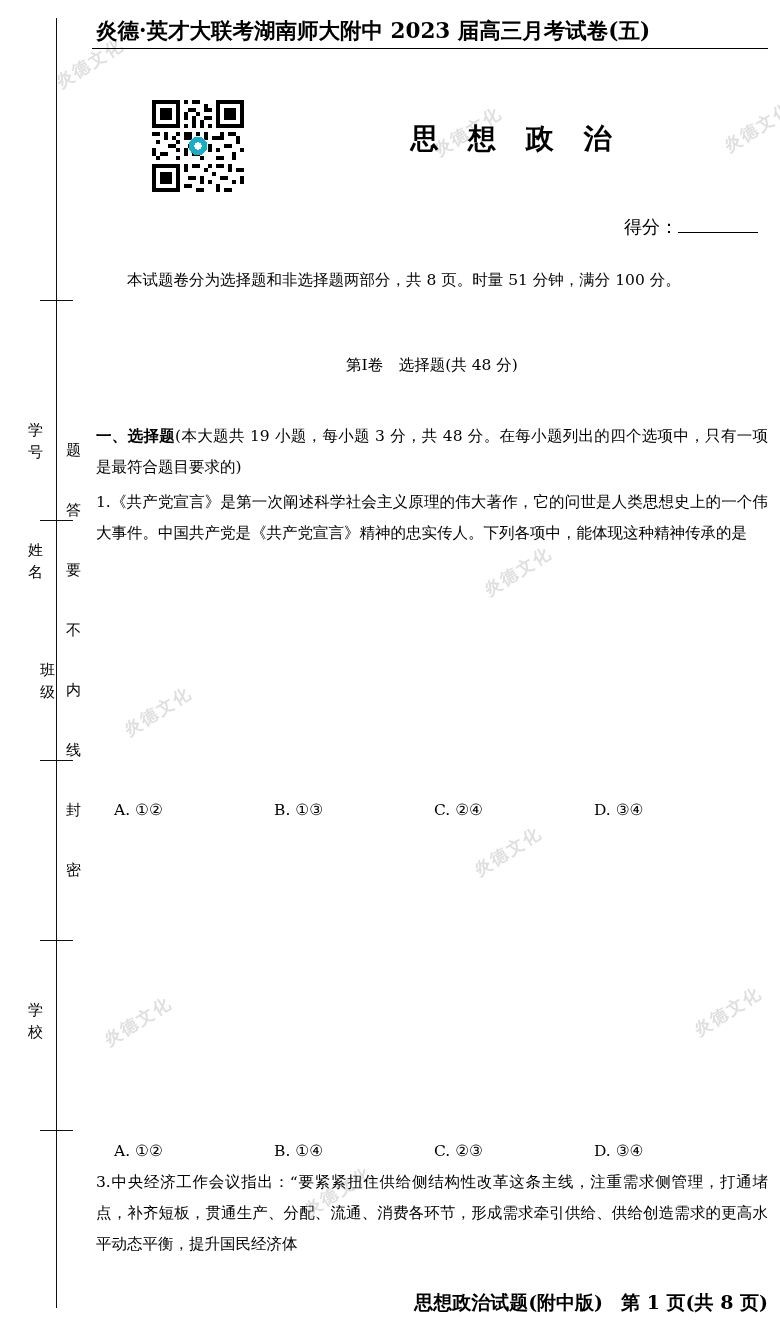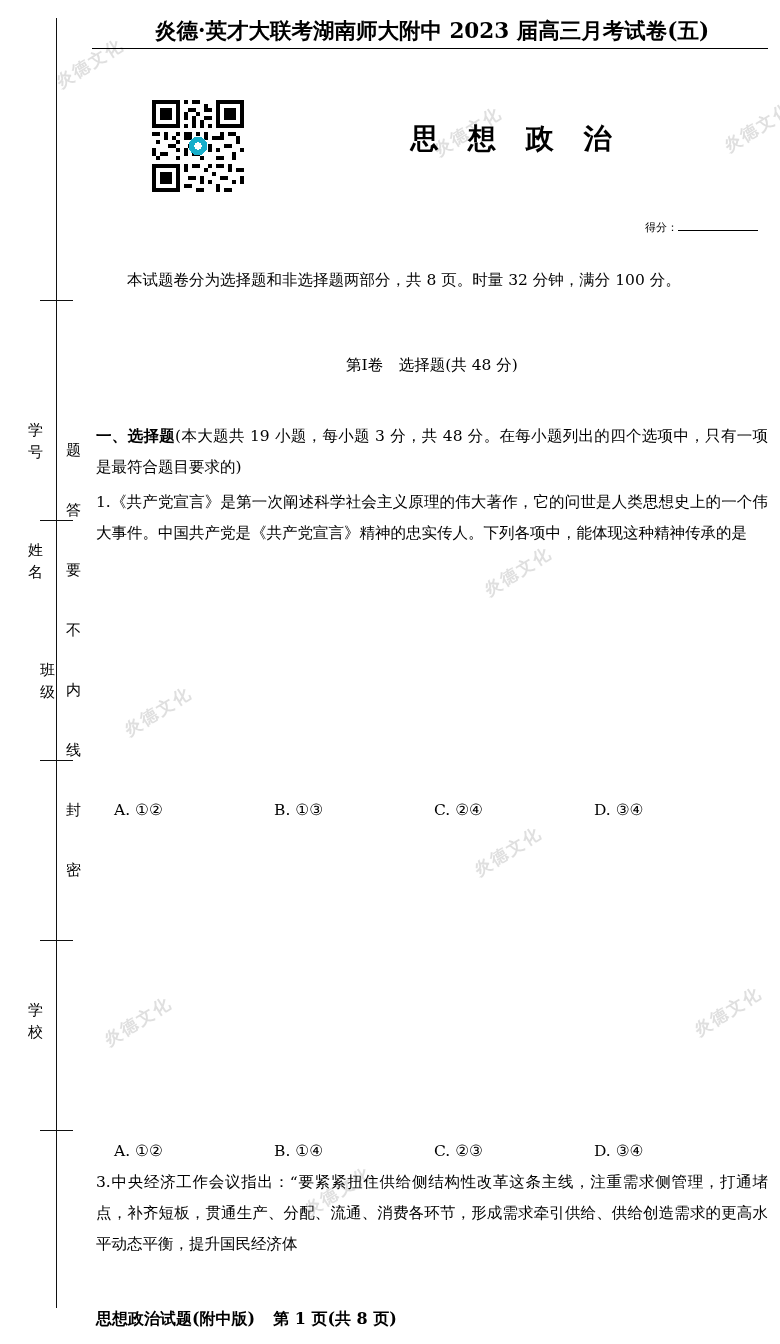--- a/index.html
+++ b/index.html
@@ -78,21 +78,20 @@
     width: 672px;
     height: 1344px;
   }
 
   
   .title-wrap {
     position: absolute;
     left: 0;
     top: 16px;
     width: 672px;
-    text-align: center;
   }
   .main-title {
     font-size: 21.5px;
     font-weight: bold;
     letter-spacing: 0px;
     font-family: "DejaVu Serif", "Liberation Serif", serif;
     white-space: nowrap;
   }
   .title-rule {
     position: absolute;
@@ -122,21 +121,21 @@
     font-weight: bold;
     letter-spacing: 10px;
     font-family: "DejaVu Serif", "Liberation Serif", serif;
   }
 
   
   .score {
     position: absolute;
     right: 10px;
     top: 215px;
-    font-size: 11px;
+    font-size: 18px;
   }
   .score .u {
     display: inline-block;
     width: 80px;
     border-bottom: 1px solid #000;
     height: 15px;
   }
 
   
   .para {
@@ -157,24 +156,24 @@
     margin-left: 18px;
   }
   .opts span { width: 160px; }
 
   .q-body { margin-left: 18px; display: block; }
 
   
   .footer {
     position: absolute;
     left: 0;
-    bottom: 14px;
+    bottom: 28px;
     width: 672px;
-    text-align: left;
-    font-size: 16px;
+    text-align: right;
+    font-size: 19px;
     font-weight: bold;
   }
   .footer .pg { font-weight: bold; margin-left: 18px; }
 
   
   .wm {
     position: absolute;
     color: rgba(150,150,150,0.30);
     font-size: 17px;
     font-weight: bold;
@@ -321,21 +320,21 @@
         <circle cx="11.5" cy="11.5" r="0.9" fill="#fff"></circle>
       </svg>
     </div>
 
     <div class="subject">思 想 政 治</div>
 
     <div class="score">
       <span>得分：</span><span class="u"></span>
     </div>
 
-    <div class="para indent" style="left:0; top:265px;">本试题卷分为选择题和非选择题两部分，共 8 页。时量 32 分钟，满分 100 分。</div>
+    <div class="para indent" style="left:0; top:265px;">本试题卷分为选择题和非选择题两部分，共 8 页。时量 51 分钟，满分 100 分。</div>
 
     <div class="para center" style="left:0; top:350px;">第Ⅰ卷　选择题(共 48 分)</div>
 
     <div class="para" style="left:0; top:420px;"><span class="b">一、选择题</span><span>(本大题共 19 小题，每小题 3 分，共 48 分。在每小题列出的四个选项中，只有一项是最符合题目要求的)</span></div>
 
     <div class="para" style="left:0; top:487px;">
       <span>1.</span><span>《共产党宣言》是第一次阐述科学社会主义原理的伟大著作，它的问世是人类思想史上的一个伟大事件。中国共产党是《共产党宣言》精神的忠实传人。下列各项中，能体现这种精神传承的是</span>
     </div>
     <div class="para" style="left:0; top:795px;">
       <div class="opts">

